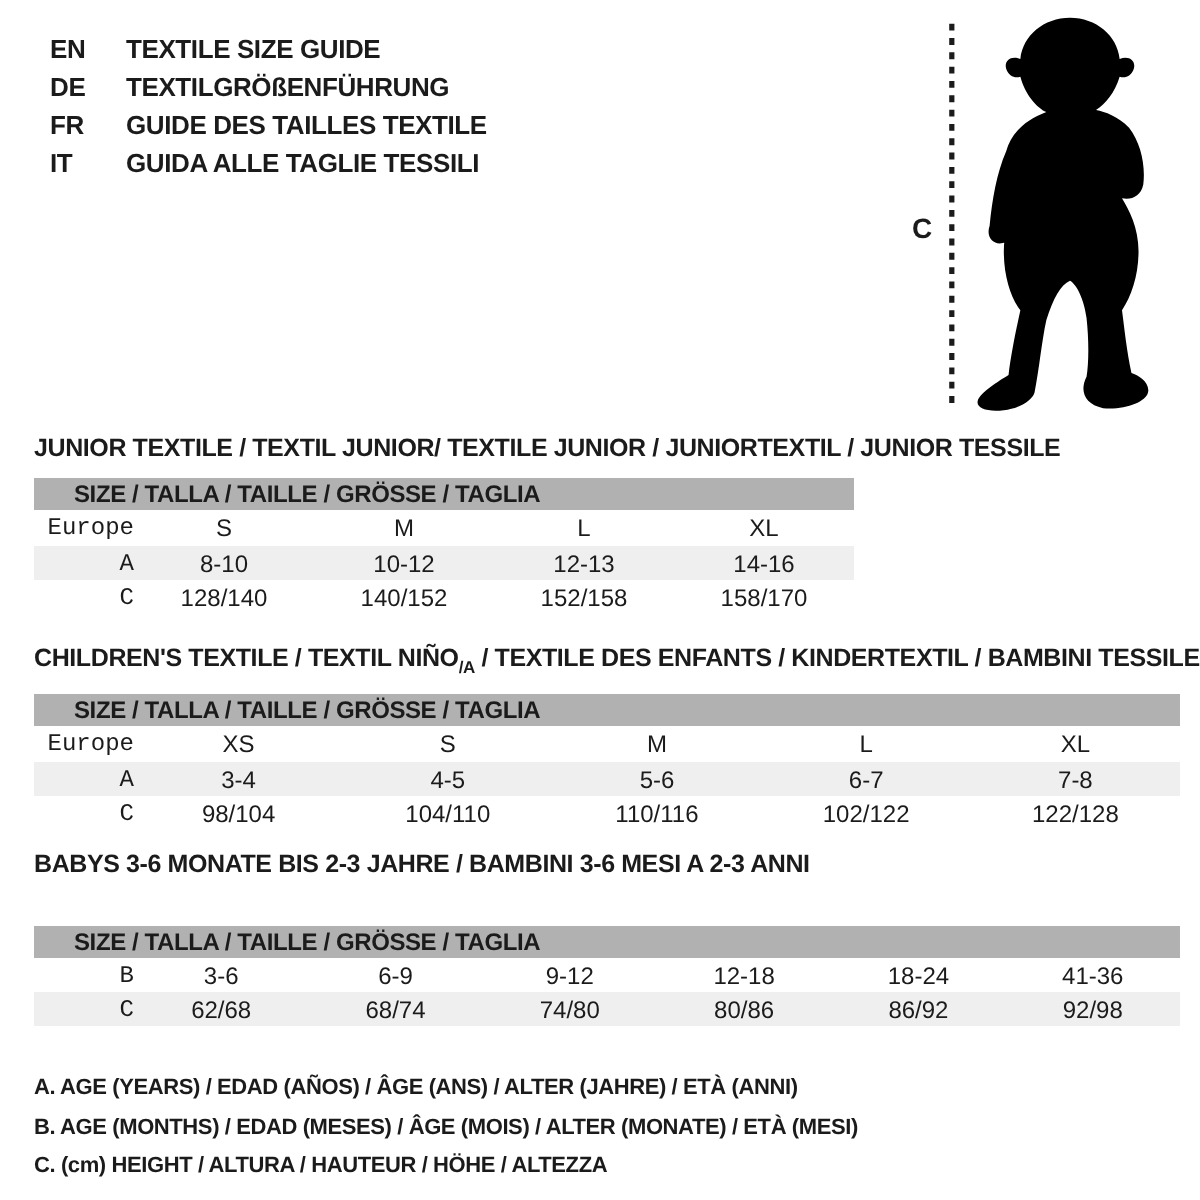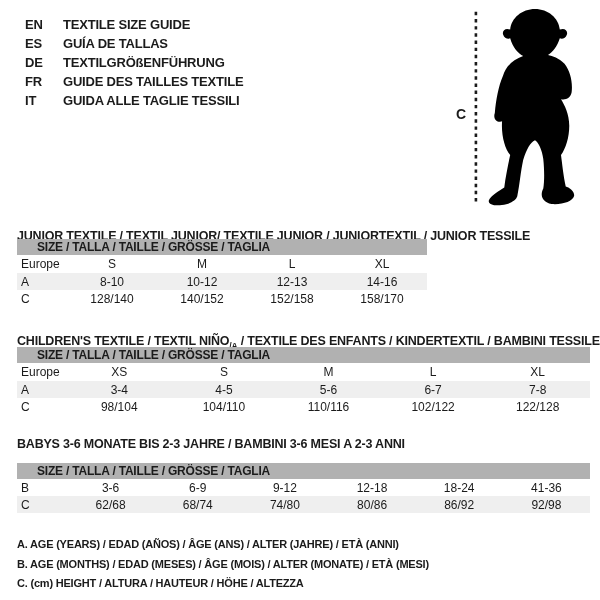--- a/index.html
+++ b/index.html
@@ -20,54 +20,50 @@
   }
   
   .lang-list{position:absolute;left:25px;top:15px;}
   .lang-row{display:flex;font-weight:bold;font-size:13px;line-height:19px;letter-spacing:-0.2px;}
   .lang-code{width:38px;flex:0 0 38px;}
   
   .figure-wrap{position:absolute;left:470px;top:4px;width:130px;height:206px;}
   .figure-wrap svg{display:block;width:130px;height:206px;}
   .height-label{position:absolute;left:456px;top:106px;font-size:14px;font-weight:bold;}
   
-  .sec-title{position:absolute;left:17px;font-weight:bold;font-size:12.5px;line-height:17px;letter-spacing:-0.2px;white-space:nowrap;margin-top:12px;}
+  .sec-title{position:absolute;left:17px;font-weight:bold;font-size:12.5px;line-height:17px;letter-spacing:-0.2px;white-space:nowrap;}
   .sec-title sub{font-size:8.5px;}
   
   .size-table{position:absolute;left:17px;border-collapse:collapse;table-layout:fixed;font-size:12px;color:var(--text);}
   .size-table th,.size-table td{font-weight:normal;padding:0;text-align:center;vertical-align:middle;}
   .size-table .bar-row th{
     background:var(--bar);
     text-align:left;padding-left:20px;
     font-weight:bold;font-size:12px;height:16px;letter-spacing:-0.2px;
   }
   .size-table .region-row td{height:18px;}
   .size-table .data-row td{height:17px;}
-  .size-table td:first-child{text-align:left;padding-left:4px;}
+  .size-table td:first-child{text-align:right;padding-left:4px;font-family:Liberation Mono, monospace;}
   .size-table tr.shaded td{background:var(--shade);}
   .w410{width:410px;}
   .w573{width:573px;}
   col.label-col{width:50px;}
   
   .notes{position:absolute;left:17px;top:535px;}
   .note-line{font-weight:bold;font-size:11px;line-height:19.5px;letter-spacing:-0.2px;white-space:nowrap;}
 </style>
 </head>
 <body>
 
 <div class="page">
 
   <div class="lang-list">
     <div class="lang-row">
       <span class="lang-code">EN</span>
       <span class="lang-label">TEXTILE SIZE GUIDE</span>
-    </div>
-    <div class="lang-row">
-      <span class="lang-code">ES</span>
-      <span class="lang-label">GUÍA DE TALLAS</span>
     </div>
     <div class="lang-row">
       <span class="lang-code">DE</span>
       <span class="lang-label">TEXTILGRÖßENFÜHRUNG</span>
     </div>
     <div class="lang-row">
       <span class="lang-code">FR</span>
       <span class="lang-label">GUIDE DES TAILLES TEXTILE</span>
     </div>
     <div class="lang-row">

